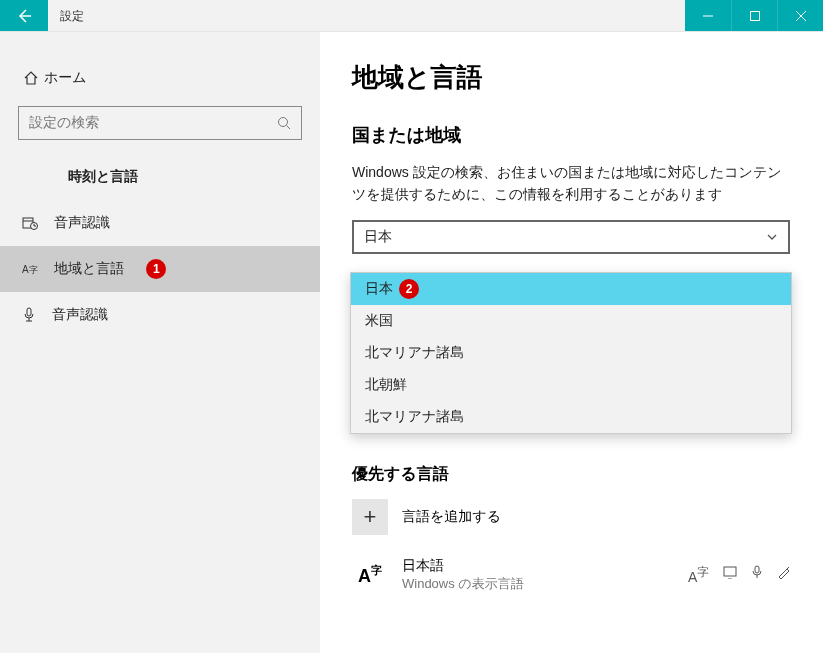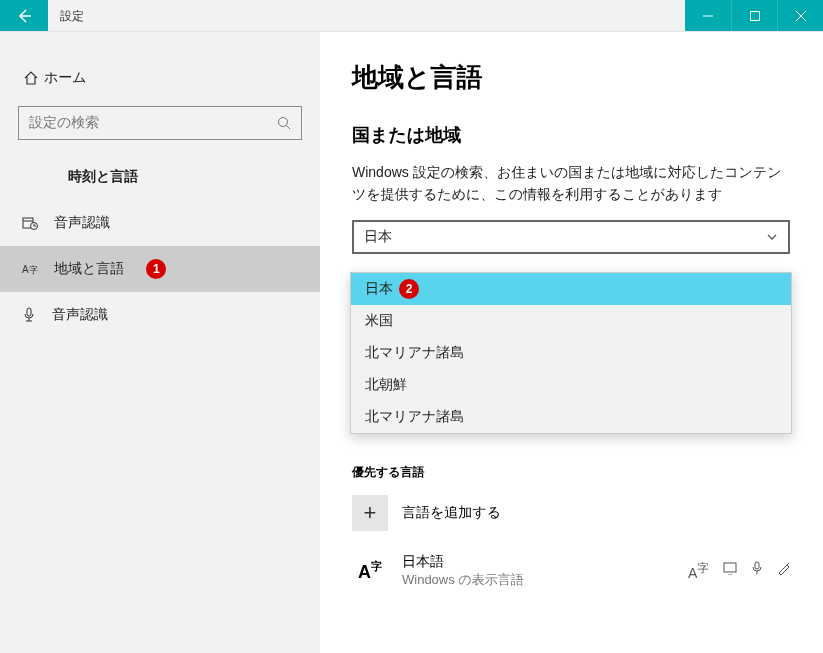--- a/index.html
+++ b/index.html
@@ -145,21 +145,21 @@
         </div>
       <div class="dd-item">
           <span>北朝鮮</span>
         </div>
       <div class="dd-item">
           <span>北マリアナ諸島</span>
         </div>
     </div>
 
     <div class="pref-sec">
-      <h2 style="font-size:12px">優先する言語</h2>
+      <h2 style="font-size:16px">優先する言語</h2>
       <div class="add-lang">
         <div class="plus">+</div>
         <span>言語を追加する</span>
       </div>
       <div class="lang-row">
         <div class="lang-ico">
           <span style="font-size:18px">A</span><sup style="font-size:11px">字</sup>
         </div>
         <div class="lang-txt">
           <div class="lt">日本語</div>

